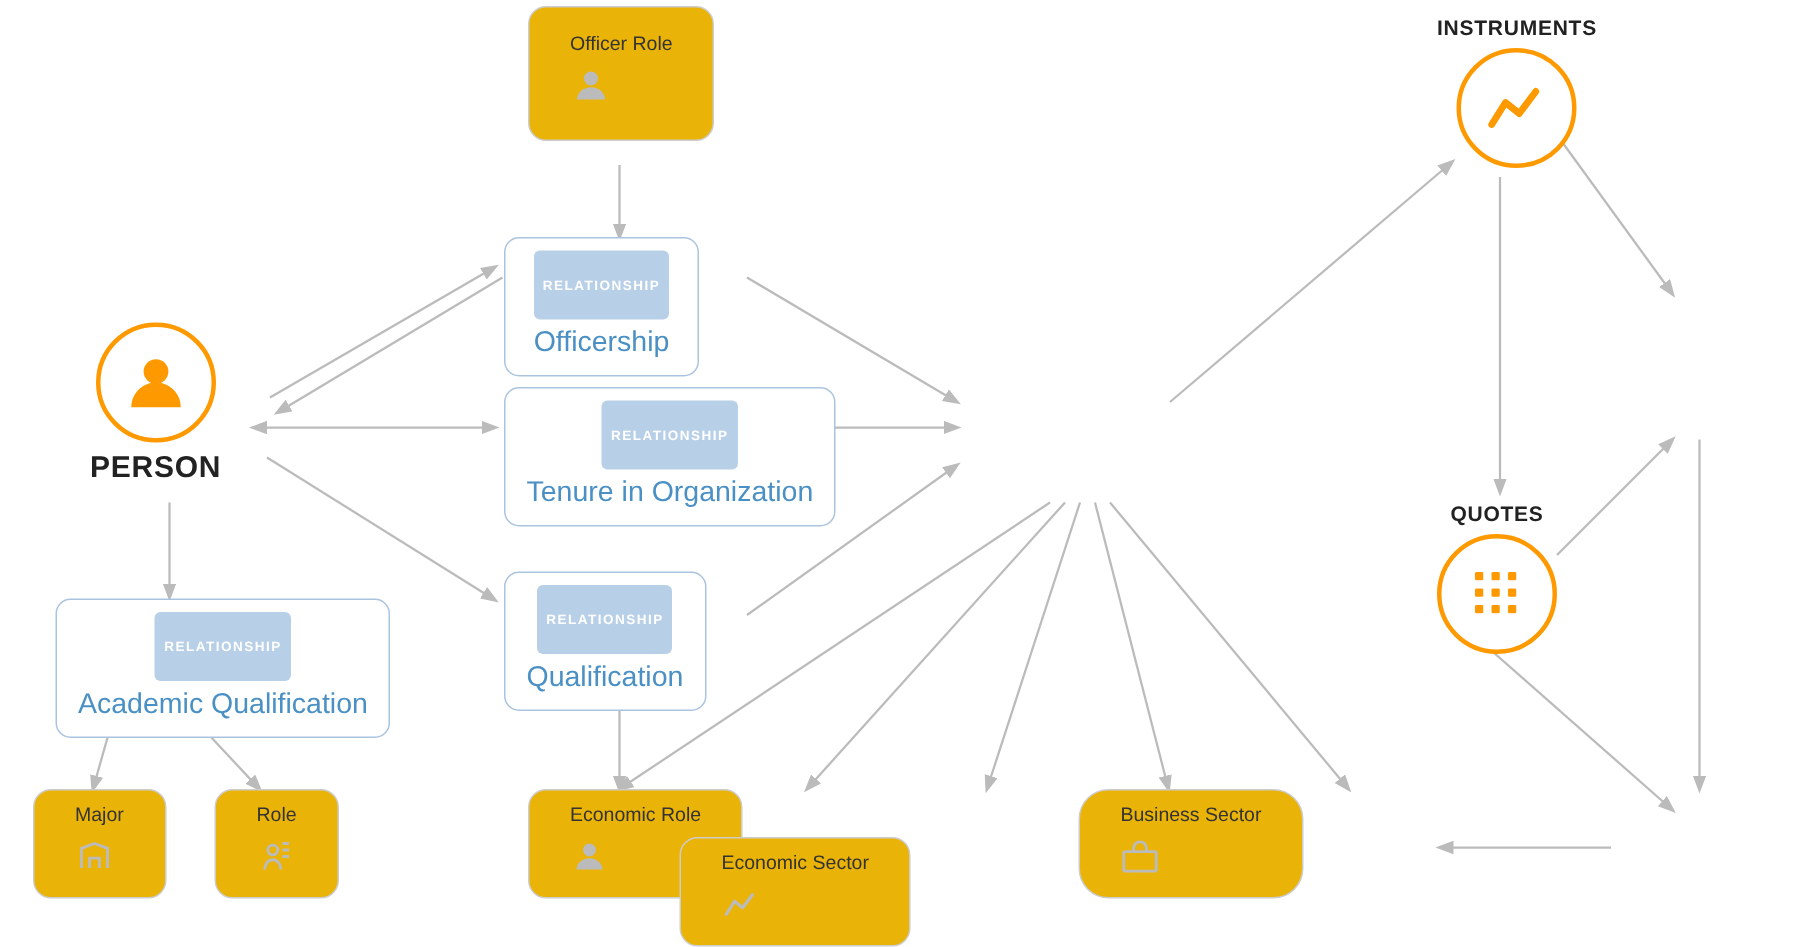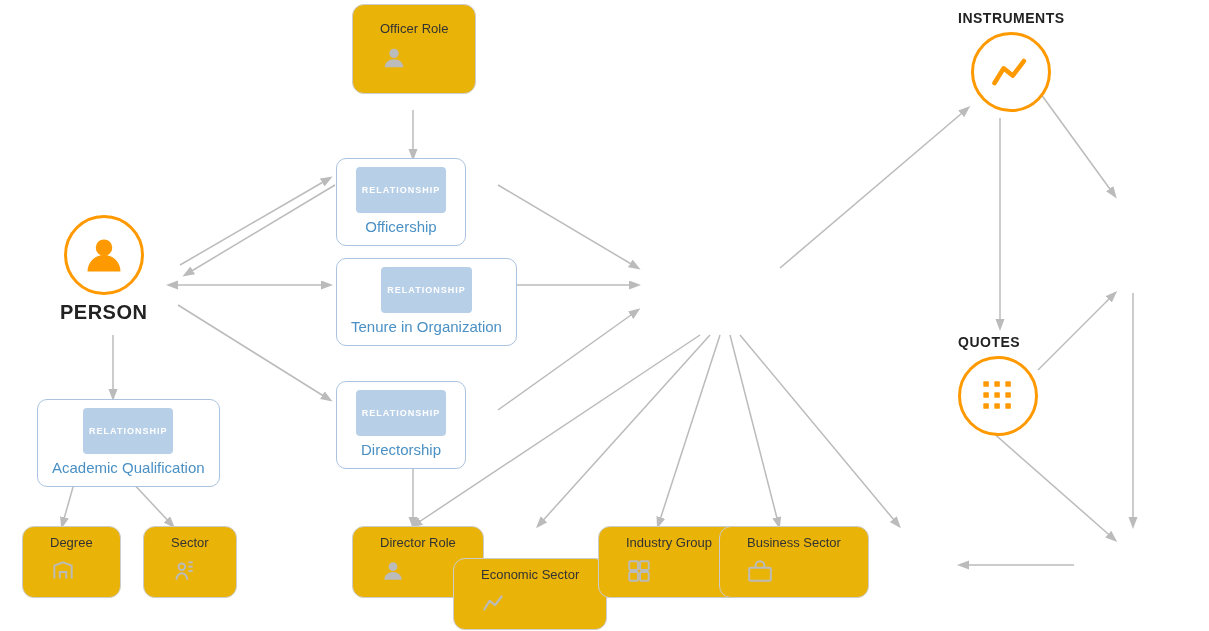--- a/index.html
+++ b/index.html
@@ -64,21 +64,21 @@
       font-size: 9px;
       font-weight: 700;
       letter-spacing: 1px;
       border-radius: 4px;
       padding: 18px 6px;
       margin-bottom: 4px;
       text-transform: uppercase;
     }
     .rel-label {
       color: #4a90c4;
-      font-size: 15px;
+      font-size: 19px;
       font-weight: 400;
       text-align: center;
       line-height: 1.3;
     }
     
     .leaf-box {
       border: 1.5px solid #ccc;
       border-radius: 12px;
       background: #eab308;
       padding: 8px 27px;
@@ -235,21 +235,21 @@
   <div class="node" style="left:958px; top:4px; align-items:center;">
     <div class="entity-label" style="margin-bottom:6px; font-size:14px; font-weight:800;">INSTRUMENTS</div>
     <div class="instruments-circle">
       <svg viewBox="0 0 24 24" width="44" height="44" fill="none">
         <polyline points="3,18 8,10 13,14 19,6" stroke="#f90" stroke-width="2.5" fill="none" stroke-linecap="round" stroke-linejoin="round"></polyline>
       </svg>
     </div>
   </div>
 
 
-  <div class="node" style="left:958px; top:328px; align-items:flex-start;">
+  <div class="node" style="left:958px; top:328px; align-items:center;">
     <div class="entity-label" style="margin-bottom:6px; font-size:14px; font-weight:800;">QUOTES</div>
     <div class="quotes-circle">
       <svg viewBox="0 0 24 24" width="44" height="44" fill="#f90">
         <rect x="4" y="4" width="3" height="3" rx="0.5"></rect>
         <rect x="10" y="4" width="3" height="3" rx="0.5"></rect>
         <rect x="16" y="4" width="3" height="3" rx="0.5"></rect>
         <rect x="4" y="10" width="3" height="3" rx="0.5"></rect>
         <rect x="10" y="10" width="3" height="3" rx="0.5"></rect>
         <rect x="16" y="10" width="3" height="3" rx="0.5"></rect>
         <rect x="4" y="16" width="3" height="3" rx="0.5"></rect>
@@ -269,97 +269,84 @@
   <div class="node" style="left:336px; top:258px;">
     <div class="rel-box" style="min-width:145px;">
       <span class="rel-tag">RELATIONSHIP</span>
       <span class="rel-label">Tenure in Organization</span>
     </div>
   </div>
 
   <div class="node" style="left:336px; top:381px;">
     <div class="rel-box">
       <span class="rel-tag">RELATIONSHIP</span>
-      <span class="rel-label">Directorship</span>
+      <span class="rel-label">Qualification</span>
     </div>
   </div>
 
   <div class="node" style="left:37px; top:399px;">
     <div class="rel-box" style="min-width:130px;">
       <span class="rel-tag">RELATIONSHIP</span>
       <span class="rel-label">Academic Qualification</span>
     </div>
   </div>
 
   <div class="node" style="left:22px; top:526px;">
     <div class="leaf-box">
-      <span class="leaf-label">Degree</span>
+      <span class="leaf-label">Major</span>
       <span class="leaf-icon">
         <svg width="26" height="26" viewBox="0 0 24 24" fill="none" stroke="#bbb" stroke-width="1.8">
           <path d="M4 19V7l8-3 8 3v12"></path>
             <path d="M9 19v-6h6v6"></path>
         </svg>
       </span>
     </div>
   </div>
 
   <div class="node" style="left:143px; top:526px;">
     <div class="leaf-box">
-      <span class="leaf-label">Sector</span>
+      <span class="leaf-label">Role</span>
       <span class="leaf-icon">
         <svg width="26" height="26" viewBox="0 0 24 24" fill="none" stroke="#bbb" stroke-width="1.8">
           <circle cx="10" cy="8" r="3"></circle>
             <path d="M5 20c0-3.3 2.2-6 5-6s5 2.7 5 6"></path>
           <line x1="16" y1="4" x2="20" y2="4"></line>
             <line x1="16" y1="8" x2="20" y2="8"></line>
             <line x1="16" y1="12" x2="20" y2="12"></line>
         </svg>
       </span>
     </div>
   </div>
 
   <div class="node" style="left:352px; top:526px;">
     <div class="leaf-box" style="min-width:90px;">
-      <span class="leaf-label">Director Role</span>
+      <span class="leaf-label">Economic Role</span>
       <span class="leaf-icon">
         <svg width="26" height="26" viewBox="0 0 24 24" fill="#bbb">
           <circle cx="12" cy="8" r="4"></circle>
             <path d="M4 20c0-4 3.6-7 8-7s8 3 8 7"></path>
         </svg>
       </span>
     </div>
   </div>
 
   <div class="node" style="left:453px; top:526px;margin-top:32px;">
     <div class="leaf-box" style="min-width:90px;">
       <span class="leaf-label">Economic Sector</span>
       <span class="leaf-icon">
         <svg width="26" height="26" viewBox="0 0 24 24" fill="none" stroke="#bbb" stroke-width="2">
           <polyline points="3,18 8,10 13,14 19,6" stroke-linecap="round" stroke-linejoin="round"></polyline>
         </svg>
       </span>
     </div>
   </div>
 
-  <div class="node" style="left:598px; top:526px;">
-    <div class="leaf-box" style="min-width:90px;">
-      <span class="leaf-label">Industry Group</span>
-      <span class="leaf-icon">
-        <svg width="26" height="26" viewBox="0 0 24 24" fill="none" stroke="#bbb" stroke-width="1.8">
-          <rect x="3" y="3" width="8" height="8" rx="1"></rect>
-            <rect x="13" y="3" width="8" height="8" rx="1"></rect>
-          <rect x="3" y="13" width="8" height="8" rx="1"></rect>
-            <rect x="13" y="13" width="8" height="8" rx="1"></rect>
-        </svg>
-      </span>
-    </div>
-  </div>
 
   <div class="node" style="left:719px; top:526px;">
-    <div class="leaf-box" style="min-width:90px;">
+    <div class="leaf-box" style="min-width:90px;border-radius:20px;">
       <span class="leaf-label">Business Sector</span>
       <span class="leaf-icon">
         <svg width="26" height="26" viewBox="0 0 24 24" fill="none" stroke="#bbb" stroke-width="1.8">
           <rect x="2" y="9" width="20" height="12" rx="1"></rect>
             <path d="M8 9V7a4 4 0 018 0v2"></path>
         </svg>
       </span>
     </div>
   </div>
 

